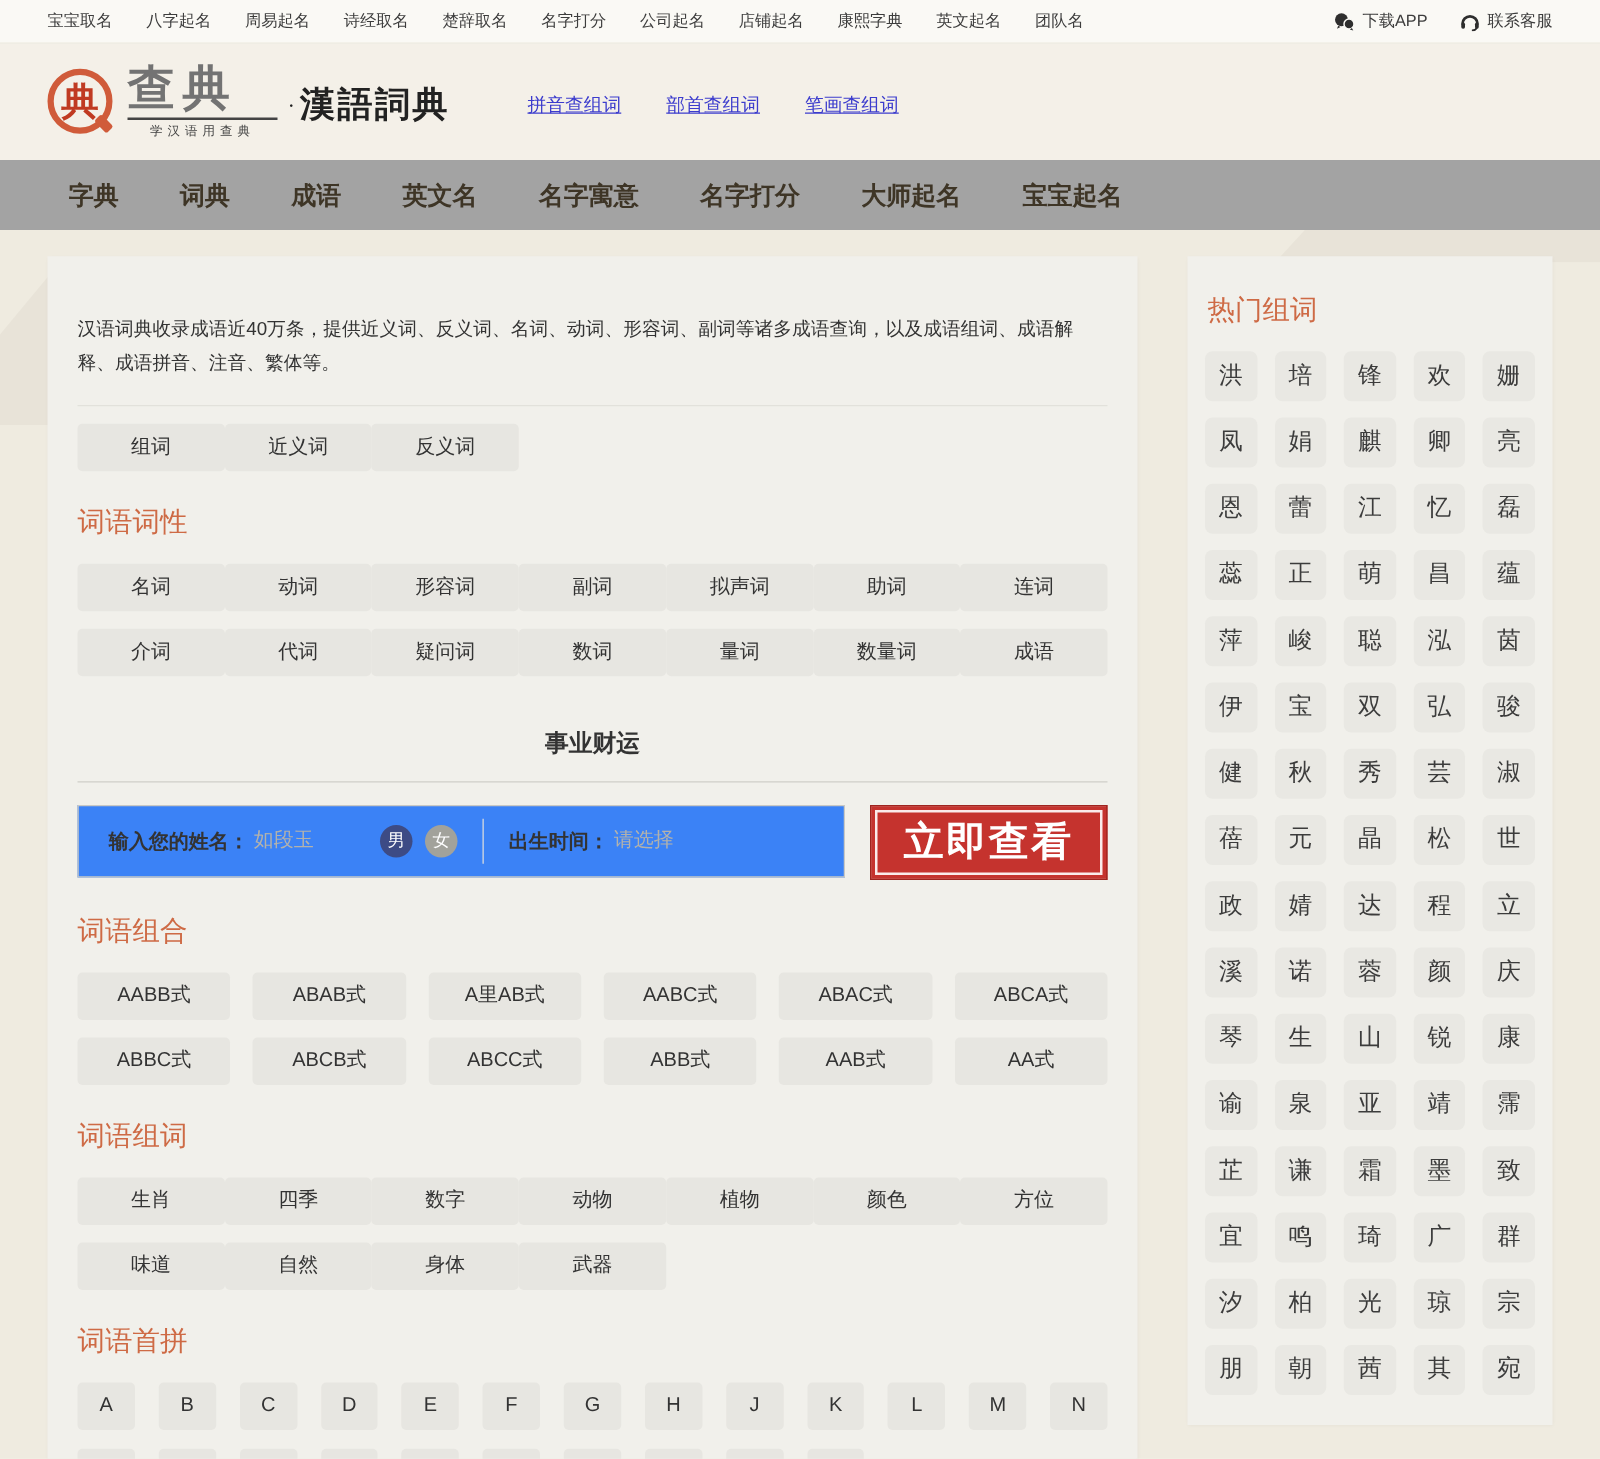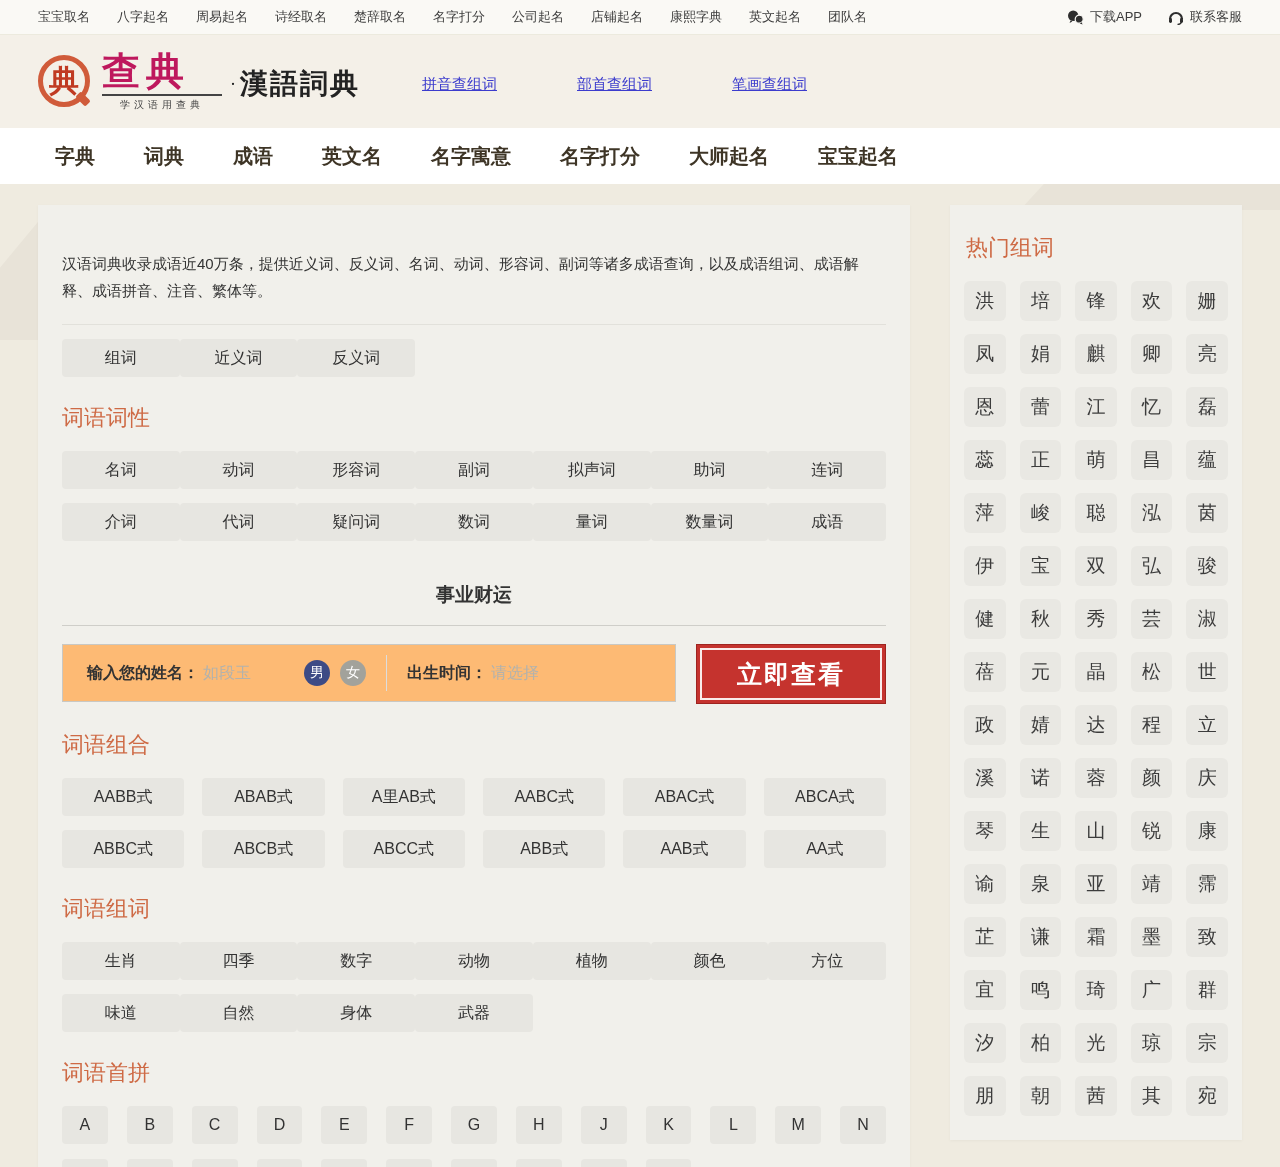--- a/index.html
+++ b/index.html
@@ -32,30 +32,30 @@
   .logo-circle {
     width:52px; height:52px; border:5px solid #d05b3a; border-radius:50%;
     display:flex; align-items:center; justify-content:center; position:relative; margin-top:4px;
   }
   .logo-circle .tail {
     position:absolute; width:14px; height:8px; background:#d05b3a;
     right:-5px; bottom:-1px; transform:rotate(45deg); border-radius:2px;
   }
   .logo-circle .glyph { font-size:30px; font-weight:bold; color:#c03a22; font-family:"Liberation Serif","DejaVu Serif",serif; }
   .logo-texts { margin-left:12px; }
-  .logo-title { font-size:38px; font-weight:bold; color:#be185d; line-height:40px; letter-spacing:6px; font-family:"Liberation Serif","DejaVu Serif",serif; }
+  .logo-title { font-size:38px; font-weight:bold; color:#737373; line-height:40px; letter-spacing:6px; font-family:"Liberation Serif","DejaVu Serif",serif; }
   .logo-sub { margin-top:3px; border-top:2px solid #444; font-size:10px; color:#444; letter-spacing:4px; padding-top:2px; text-align:center; width:120px; }
   .logo-suffix { display:flex; align-items:center; margin-left:8px; margin-top:14px; font-family:"Liberation Serif","DejaVu Serif",serif; }
   .logo-dot { font-size:18px; color:#222; margin-right:4px; }
   .logo-suffix-text { font-size:28px; font-weight:bold; color:#222; letter-spacing:2px; }
-  .header-links { display:flex; gap:80px; margin-left:62px; margin-top:6px; }
+  .header-links { display:flex; gap:36px; margin-left:62px; margin-top:6px; }
   .header-links a { font-size:15px; color:#3c3ccd; text-decoration:underline; cursor:pointer; }
 
   
-  .navbar { height:56px; background:#ffffff; display:flex; align-items:center; padding:0 55px; gap:49px; position:relative; z-index:5; }
+  .navbar { height:56px; background:#a3a3a3; display:flex; align-items:center; padding:0 55px; gap:49px; position:relative; z-index:5; }
   .navbar span { font-size:20px; font-weight:bold; color:#3e3526; cursor:pointer; }
 
   
   .content { display:flex; padding:21px 38px 0 38px; gap:40px; position:relative; z-index:4; align-items:flex-start; }
   .card { background:#f1f0eb; box-shadow:0 1px 3px rgba(0,0,0,0.04); }
   .main-card { width:872px; padding:26px 24px 30px 24px; }
   .side-card { width:292px; padding:14px 14px 24px 14px; }
 
   .intro { font-size:15px; line-height:27px; color:#333;margin-top:19px; }
   .divider { border:none; border-top:1px solid #e2e1db; margin:20px 0 14px 0; }
@@ -69,33 +69,33 @@
   }
   .section-title { font-size:22px; color:#ce6a45; margin:26px 0 18px 0; font-weight:normal; }
 
   
   .tabs { display:flex; border-bottom:1px solid #cfcec9; margin-top:28px; }
   .tab { flex:1; text-align:center; font-size:19px; font-weight:bold; color:#333; padding:13px 0 15px 0; border-bottom:4px solid transparent; margin-bottom:-2px; cursor:pointer; }
   .tab.active { color:#c0392b; border-bottom-color:#c0392b; }
 
   
   .form-row { display:flex; margin-top:18px; gap:20px; }
-  .form-box { flex:1; background:#fdba74; border:1px solid #c9c8c3; height:58px; display:flex; align-items:center; padding:0 0 0 24px; }
+  .form-box { flex:1; background:#3b82f6; border:1px solid #c9c8c3; height:58px; display:flex; align-items:center; padding:0 0 0 24px; }
   .form-label { font-size:16px; font-weight:bold; color:#333; white-space:nowrap; }
   .form-box input { border:none; outline:none; background:transparent; font-size:16px; color:#333; width:95px; margin-left:4px; }
   .form-box input::placeholder { color:#b3b2ac; }
   .gender { display:flex; gap:10px; margin-left:6px; }
   .gender .g { width:26px; height:26px; border-radius:50%; color:#fff; font-size:14px; display:flex; align-items:center; justify-content:center; cursor:pointer; }
   .g.male { background:#3d4b85; }
   .g.female { background:#a2a29b; }
   .v-divider { width:1px; height:36px; background:#ddd; margin:0 20px; }
   .submit-btn {
     width:190px; height:60px; background:#c5332e; border:1px solid #9e241f;
     box-shadow:inset 0 0 0 3px #c5332e, inset 0 0 0 5px rgba(255,255,255,0.9);
-    color:#fff; font-size:25px; font-weight:bold; letter-spacing:2px;
+    color:#fff; font-size:32px; font-weight:bold; letter-spacing:2px;
     display:flex; align-items:center; justify-content:center; cursor:pointer;
   }
 
   
   .side-title { font-size:22px; color:#ce6a45; margin:14px 0 18px 2px; font-weight:normal; }
   .grid5 { display:grid; grid-template-columns:repeat(5,1fr); gap:13px 14px; }
   .grid5 span {
     background:#e9e8e3; height:40px; line-height:40px; text-align:center;
     border-radius:6px; font-size:19px; color:#3c3c3c; cursor:pointer;
   }

